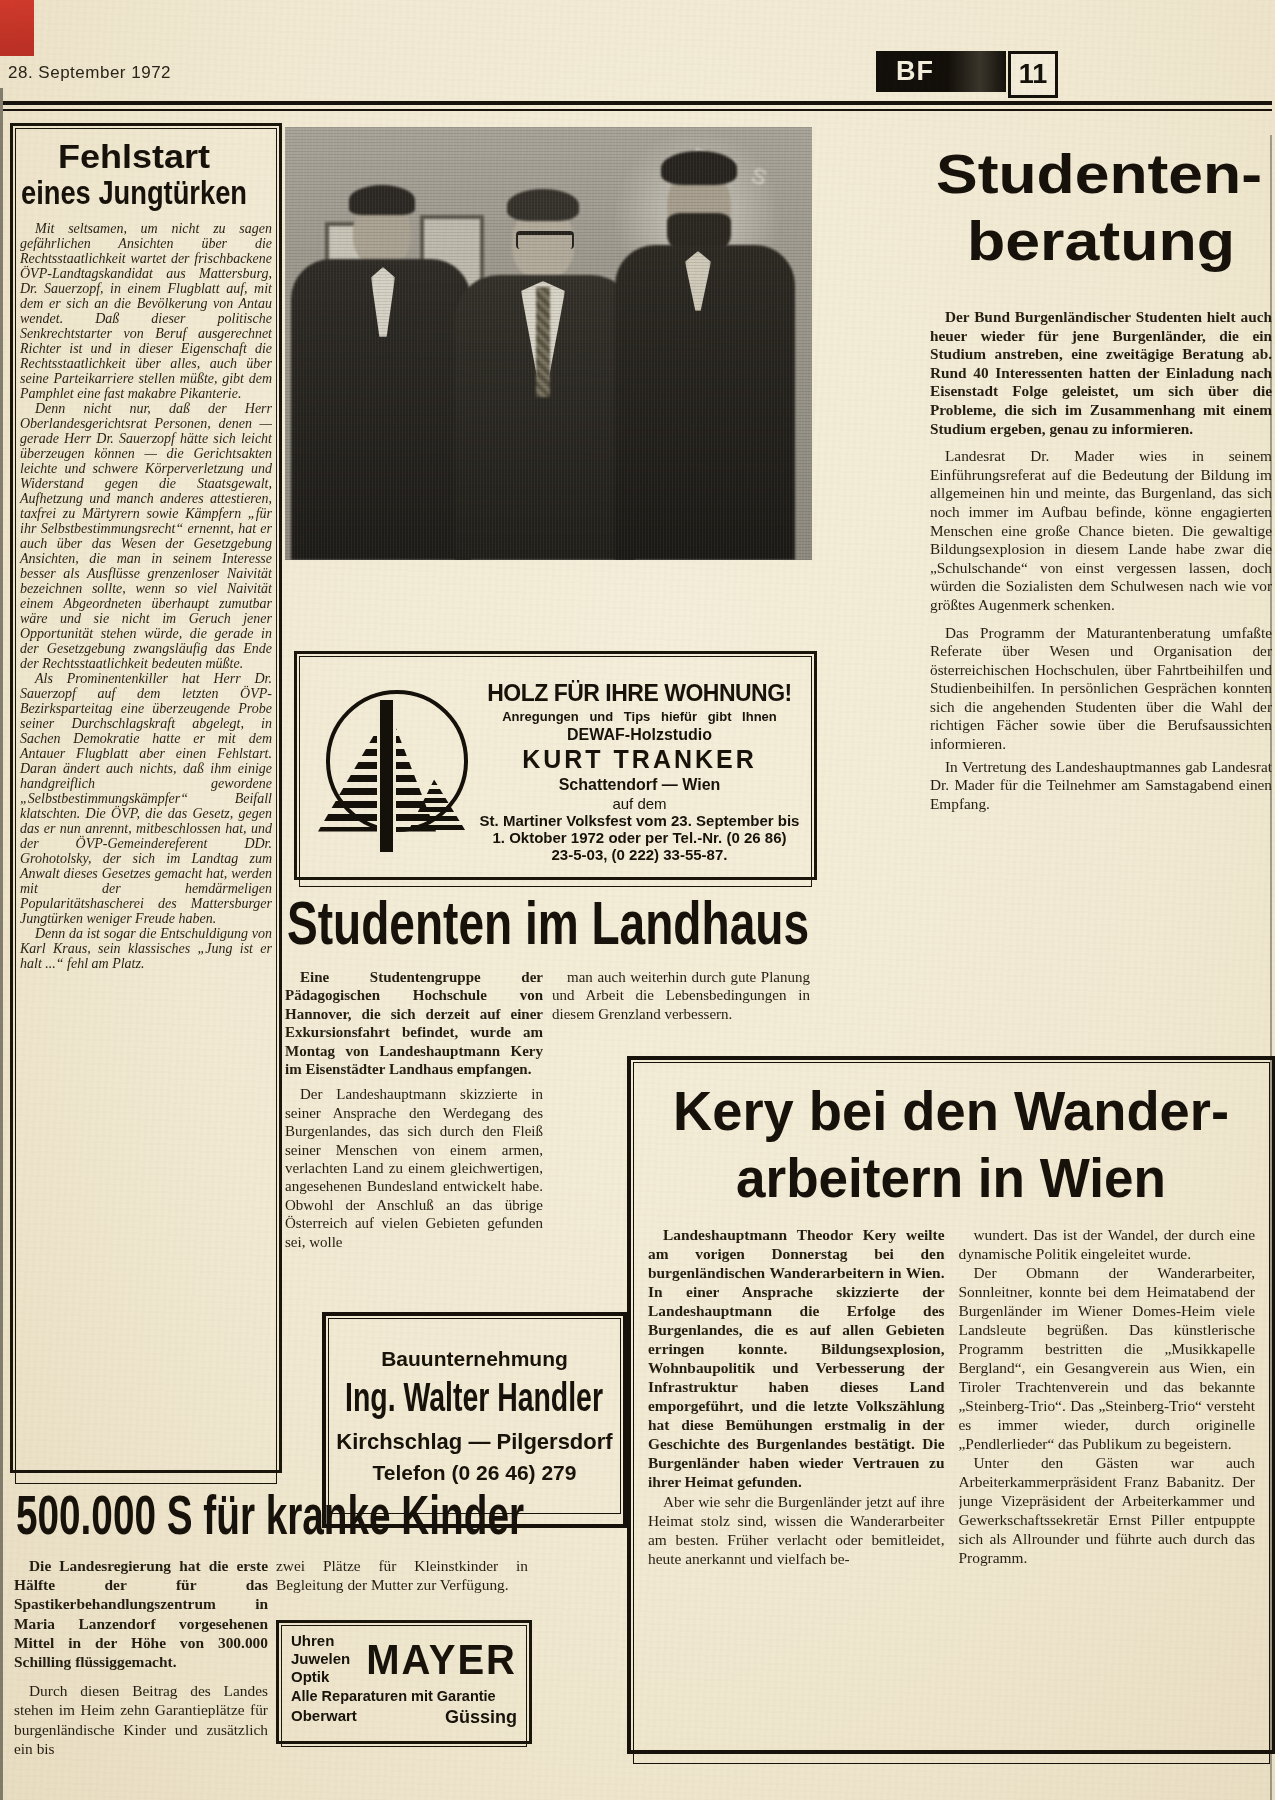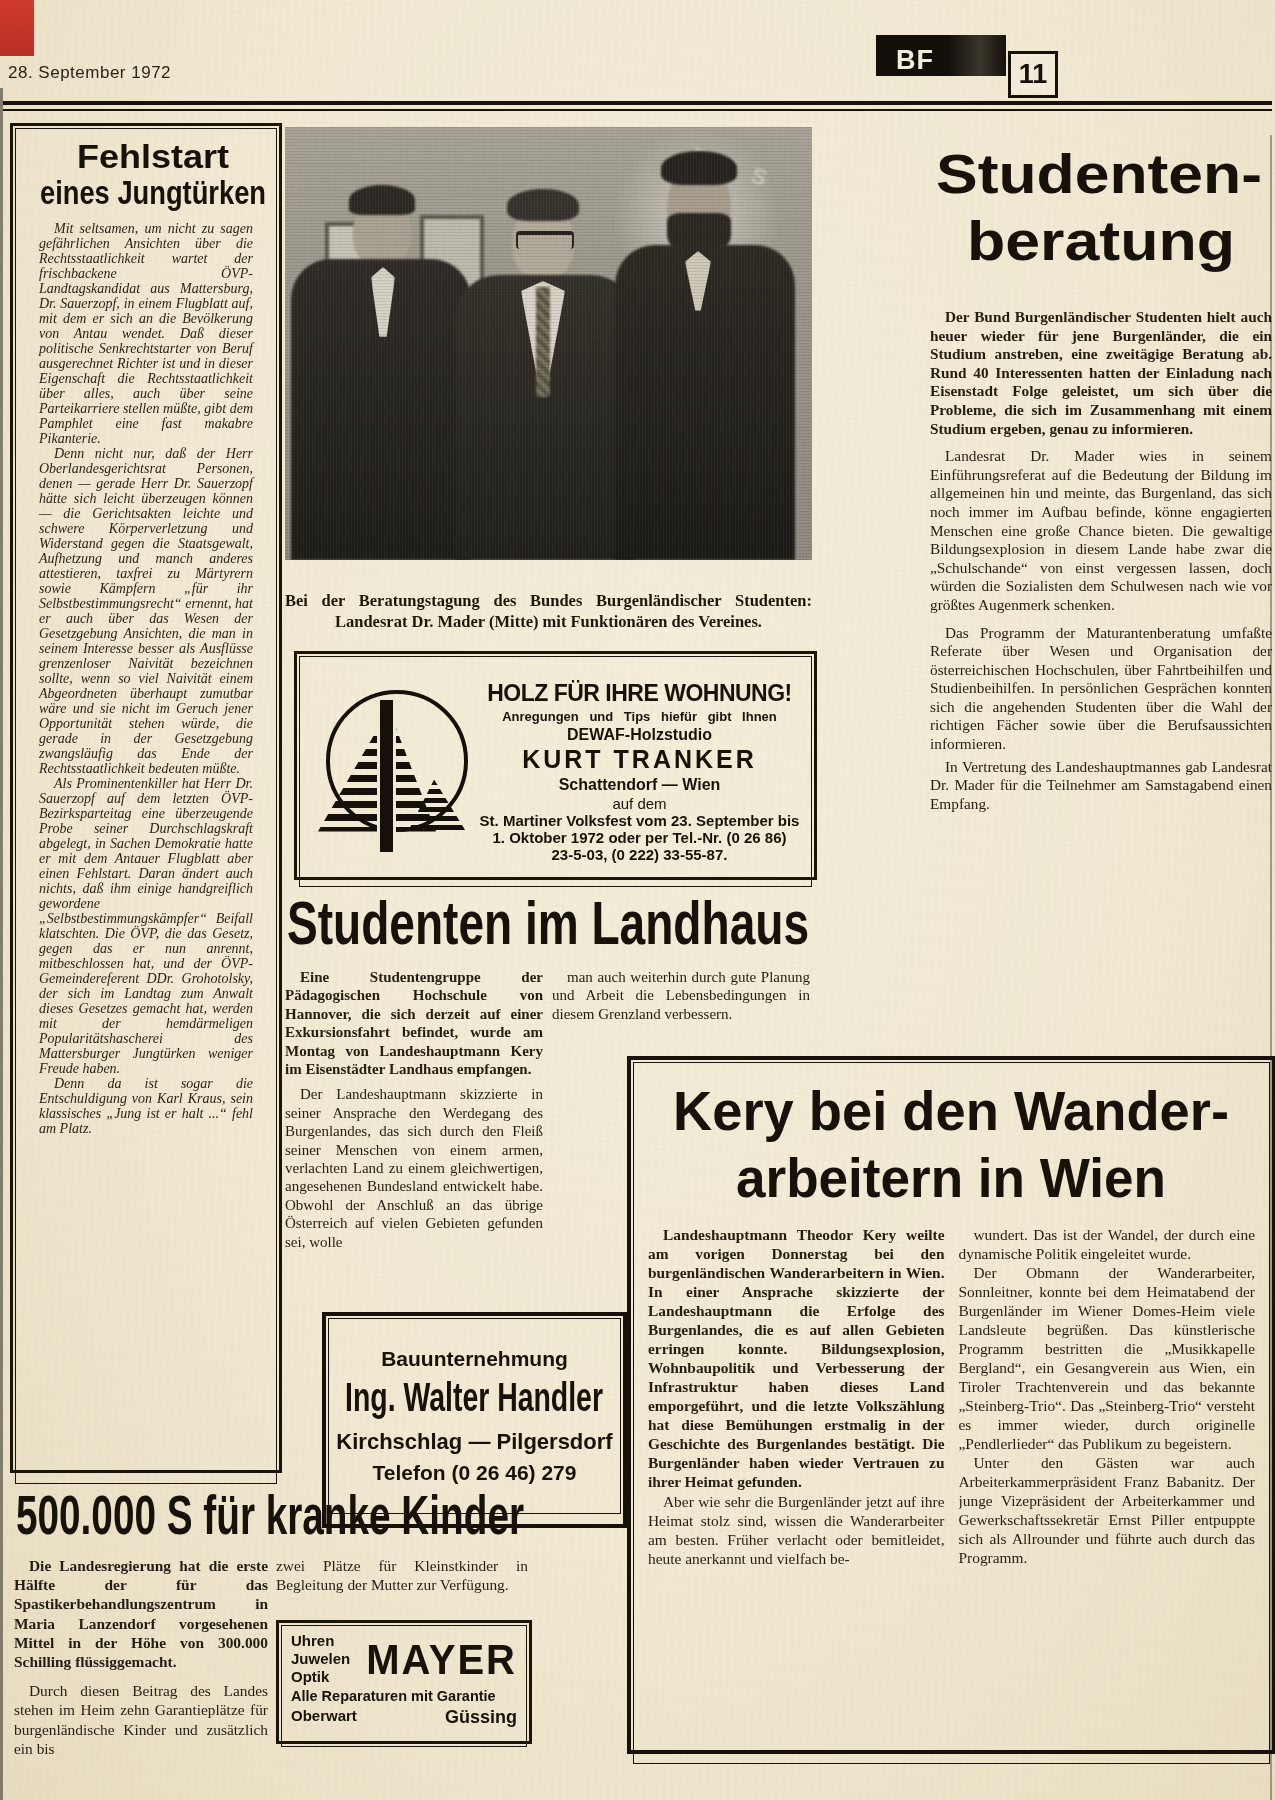--- a/index.html
+++ b/index.html
@@ -71,30 +71,30 @@
 </head>
 <body>
 
 <div class="page">
 
   <div class="abs" style="left:0; top:0; width:34px; height:56px; background:linear-gradient(180deg,#d03a2c,#b92f24);"></div>
   <div class="abs" style="left:0; top:88px; width:3px; height:1712px; background:#2e2a22; opacity:.55;"></div>
   <div class="abs" style="left:1270px; top:135px; width:2px; height:1665px; background:#2e2a22; opacity:.4;"></div>
 
   <div class="abs datefont" style="left:8px; top:63px;">28. September 1972</div>
-  <div class="abs" style="left:876px; top:35px; width:130px; height:41px; background:linear-gradient(90deg,#120f0a 0 55%, #3a352b 80%, #14110b); display:flex; align-items:flex-end;">
+  <div class="abs" style="left:876px; top:51px; width:130px; height:41px; background:linear-gradient(90deg,#120f0a 0 55%, #3a352b 80%, #14110b); display:flex; align-items:center;">
     <span class="sans" style="color:#f3eddb; font-weight:bold; font-size:27px; padding-left:20px; letter-spacing:1px;">BF</span>
   </div>
   <div class="abs" style="left:1008px; top:51px; width:44px; height:41px; border:3px solid #14110b; background:#f3ecd8; display:flex; align-items:center; justify-content:center;">
     <span class="sans" style="font-weight:bold; font-size:27px; color:#14110b;">11</span>
   </div>
   <div class="abs" style="left:3px; top:101px; width:1269px; height:4px; border-top:4px solid #17130c; border-bottom:2px solid #17130c;"></div>
 
   <div class="abs dbox" style="left:10px; top:123px; width:266px; height:1344px;">
-    <div class="dbox-in" style="padding:10px 23px; overflow:hidden;">
+    <div class="dbox-in" style="padding:10px 4px; overflow:hidden;">
       <svg class="hl" width="228" height="74" viewBox="0 0 228 74">
         <text x="114" y="29" text-anchor="middle" font-size="33" textLength="152" lengthAdjust="spacingAndGlyphs">Fehlstart</text>
         <text x="114" y="65" text-anchor="middle" font-size="33" textLength="226" lengthAdjust="spacingAndGlyphs">eines Jungtürken</text>
       </svg>
       <div class="just fehl-body" style="margin-top:4px;">
         <p>Mit seltsamen, um nicht zu sagen gefährlichen Ansichten über die Rechtsstaatlichkeit wartet der frischbackene ÖVP-Landtagskandidat aus Mattersburg, Dr. Sauerzopf, in einem Flugblatt auf, mit dem er sich an die Bevölkerung von Antau wendet. Daß dieser politische Senkrechtstarter von Beruf ausgerechnet Richter ist und in dieser Eigenschaft die Rechtsstaatlichkeit über alles, auch über seine Parteikarriere stellen müßte, gibt dem Pamphlet eine fast makabre Pikanterie.</p>
         <p>Denn nicht nur, daß der Herr Oberlandesgerichtsrat Personen, denen — gerade Herr Dr. Sauerzopf hätte sich leicht überzeugen können — die Gerichtsakten leichte und schwere Körperverletzung und Widerstand gegen die Staatsgewalt, Aufhetzung und manch anderes attestieren, taxfrei zu Märtyrern sowie Kämpfern „für ihr Selbstbestimmungsrecht“ ernennt, hat er auch über das Wesen der Gesetzgebung Ansichten, die man in seinem Interesse besser als Ausflüsse grenzenloser Naivität bezeichnen sollte, wenn so viel Naivität einem Abgeordneten überhaupt zumutbar wäre und sie nicht im Geruch jener Opportunität stehen würde, die gerade in der Gesetzgebung zwangsläufig das Ende der Rechtsstaatlichkeit bedeuten müßte.</p>
         <p>Als Prominentenkiller hat Herr Dr. Sauerzopf auf dem letzten ÖVP-Bezirksparteitag eine überzeugende Probe seiner Durchschlagskraft abgelegt, in Sachen Demokratie hatte er mit dem Antauer Flugblatt aber einen Fehlstart. Daran ändert auch nichts, daß ihm einige handgreiflich gewordene „Selbstbestimmungskämpfer“ Beifall klatschten. Die ÖVP, die das Gesetz, gegen das er nun anrennt, mitbeschlossen hat, und der ÖVP-Gemeindereferent DDr. Grohotolsky, der sich im Landtag zum Anwalt dieses Gesetzes gemacht hat, werden mit der hemdärmeligen Popularitätshascherei des Mattersburger Jungtürken weniger Freude haben.</p>
         <p>Denn da ist sogar die Entschuldigung von Karl Kraus, sein klassisches „Jung ist er halt ...“ fehl am Platz.</p>
       </div>
@@ -121,24 +121,20 @@
 
     <div class="ph-soft head" style="left:382px; top:40px; width:64px; height:78px; background:#a89f8f;"></div>
     <div class="ph-soft" style="left:376px; top:24px; width:76px; height:34px; border-radius:50% 50% 30% 30%; background:#26231e;"></div>
     <div class="ph-soft" style="left:382px; top:86px; width:64px; height:44px; border-radius:20% 20% 50% 50%; background:#2a2620;"></div>
     <div class="ph-soft" style="left:330px; top:118px; width:180px; height:315px; border-radius:40px 40px 0 0; background:linear-gradient(180deg,#2c2923,#1b1915);"></div>
     <div class="ph-soft" style="left:400px; top:124px; width:26px; height:60px; background:#cfcaba; clip-path:polygon(50% 0,100% 18%,60% 100%,40% 100%,0 18%);"></div>
 
     <div class="halftone"></div>
   </div>
 
-  <div class="abs caption" style="left:285px; top:590px; width:527px;">
-    <div class="cap1">Bei der Beratungstagung des Bundes Burgenländischer Studenten:</div>
-    <div class="cap2">Landesrat Dr. Mader (Mitte) mit Funktionären des Vereines.</div>
-  </div>
 
   <div class="abs dbox" style="left:294px; top:651px; width:517px; height:223px;">
     <div class="dbox-in" style="display:flex; align-items:center; padding:8px 10px 8px 16px; overflow:hidden;">
       <div class="logo">
         <div class="logo-circle"></div>
         <div class="tree-big"></div>
         <div class="tree-small"></div>
         <div class="trunk"></div>
       </div>
       <div class="sans" style="flex:1; padding-left:10px;">

